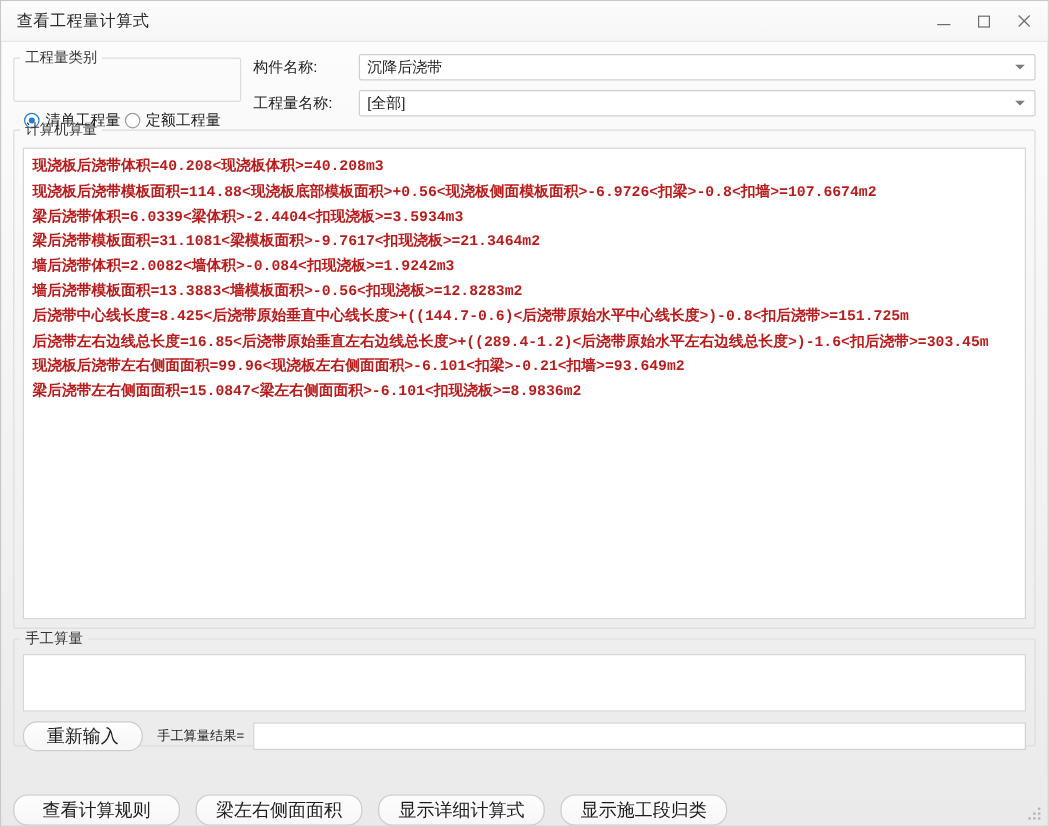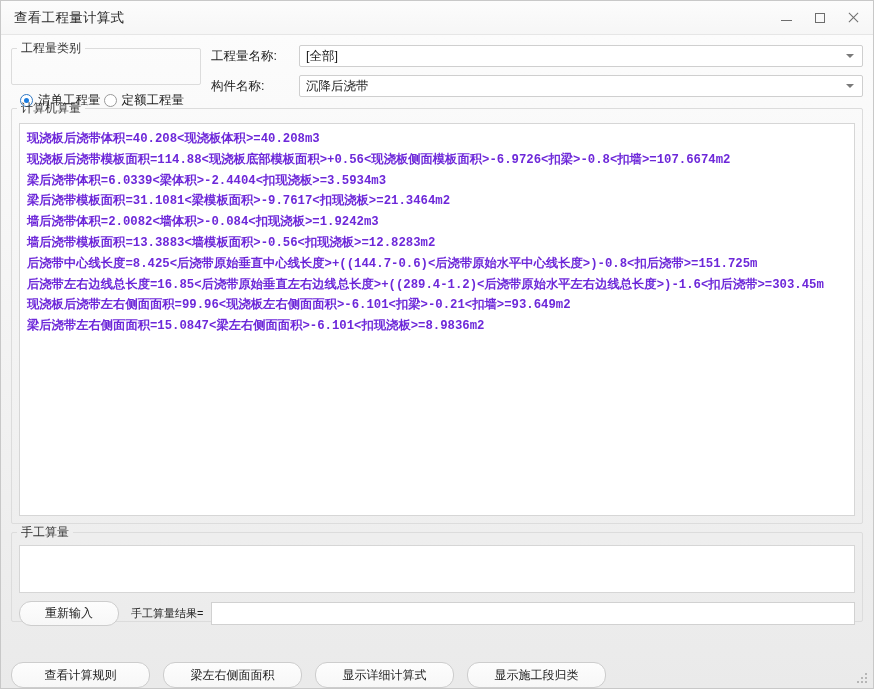--- a/index.html
+++ b/index.html
@@ -220,21 +220,21 @@
     bottom: 7px;
     background: #ffffff;
     border: 1px solid #d6d6d6;
     box-sizing: border-box;
     overflow: hidden;
     padding: 5px 7px;
   }
   .calc-line {
     font-size: 12.3px;
     line-height: 20.8px;
-    color: #6d28d9;
+    color: #b91c1c;
     white-space: nowrap;
   }
   .calc-line .bold { font-weight: bold; }
 
   
   .manual-group {
     margin-top: 8px;
     height: 98px;
     box-sizing: border-box;
     position: relative;
@@ -251,21 +251,21 @@
   .manual-row {
     display: flex;
     align-items: center;
     margin-top: 8px;
     gap: 12px;
   }
   .btn {
     background: linear-gradient(180deg, #fdfdfd 0%, #f7f7f7 100%);
     border: 1px solid #cdcdcd;
     border-radius: 12px;
-    font-size: 12px;
+    font-size: 15px;
     color: #1c1c1c;
     height: 25px;
     display: inline-flex;
     align-items: center;
     justify-content: center;
     cursor: default;
     box-sizing: border-box;
     font-family: "Liberation Sans", "DejaVu Sans", sans-serif;
   }
   .btn-reinput { width: 100px; }
@@ -340,30 +340,30 @@
           </div>
           <div class="radio-item">
             <span class="radio-dot"></span>
             <span class="radio-label">定额工程量</span>
           </div>
         </div>
       </fieldset>
 
       <div class="fields">
         <div class="field-row">
-          <span class="field-label">工程量名称:</span>
+          <span class="field-label">构件名称:</span>
           <div class="combo">
-            <span class="combo-value">[全部]</span>
+            <span class="combo-value">沉降后浇带</span>
             <span class="combo-arrow"></span>
           </div>
         </div>
         <div class="field-row">
-          <span class="field-label">构件名称:</span>
+          <span class="field-label">工程量名称:</span>
           <div class="combo">
-            <span class="combo-value">沉降后浇带</span>
+            <span class="combo-value">[全部]</span>
             <span class="combo-arrow"></span>
           </div>
         </div>
       </div>
     </div>
 
     <fieldset class="group calc-group">
       <legend>计算机算量</legend>
       <div class="calc-box">
         <div class="calc-line"><span class="bold">现浇板后浇带体积=40.208&lt;现浇板体积&gt;=40.208m3</span></div>

